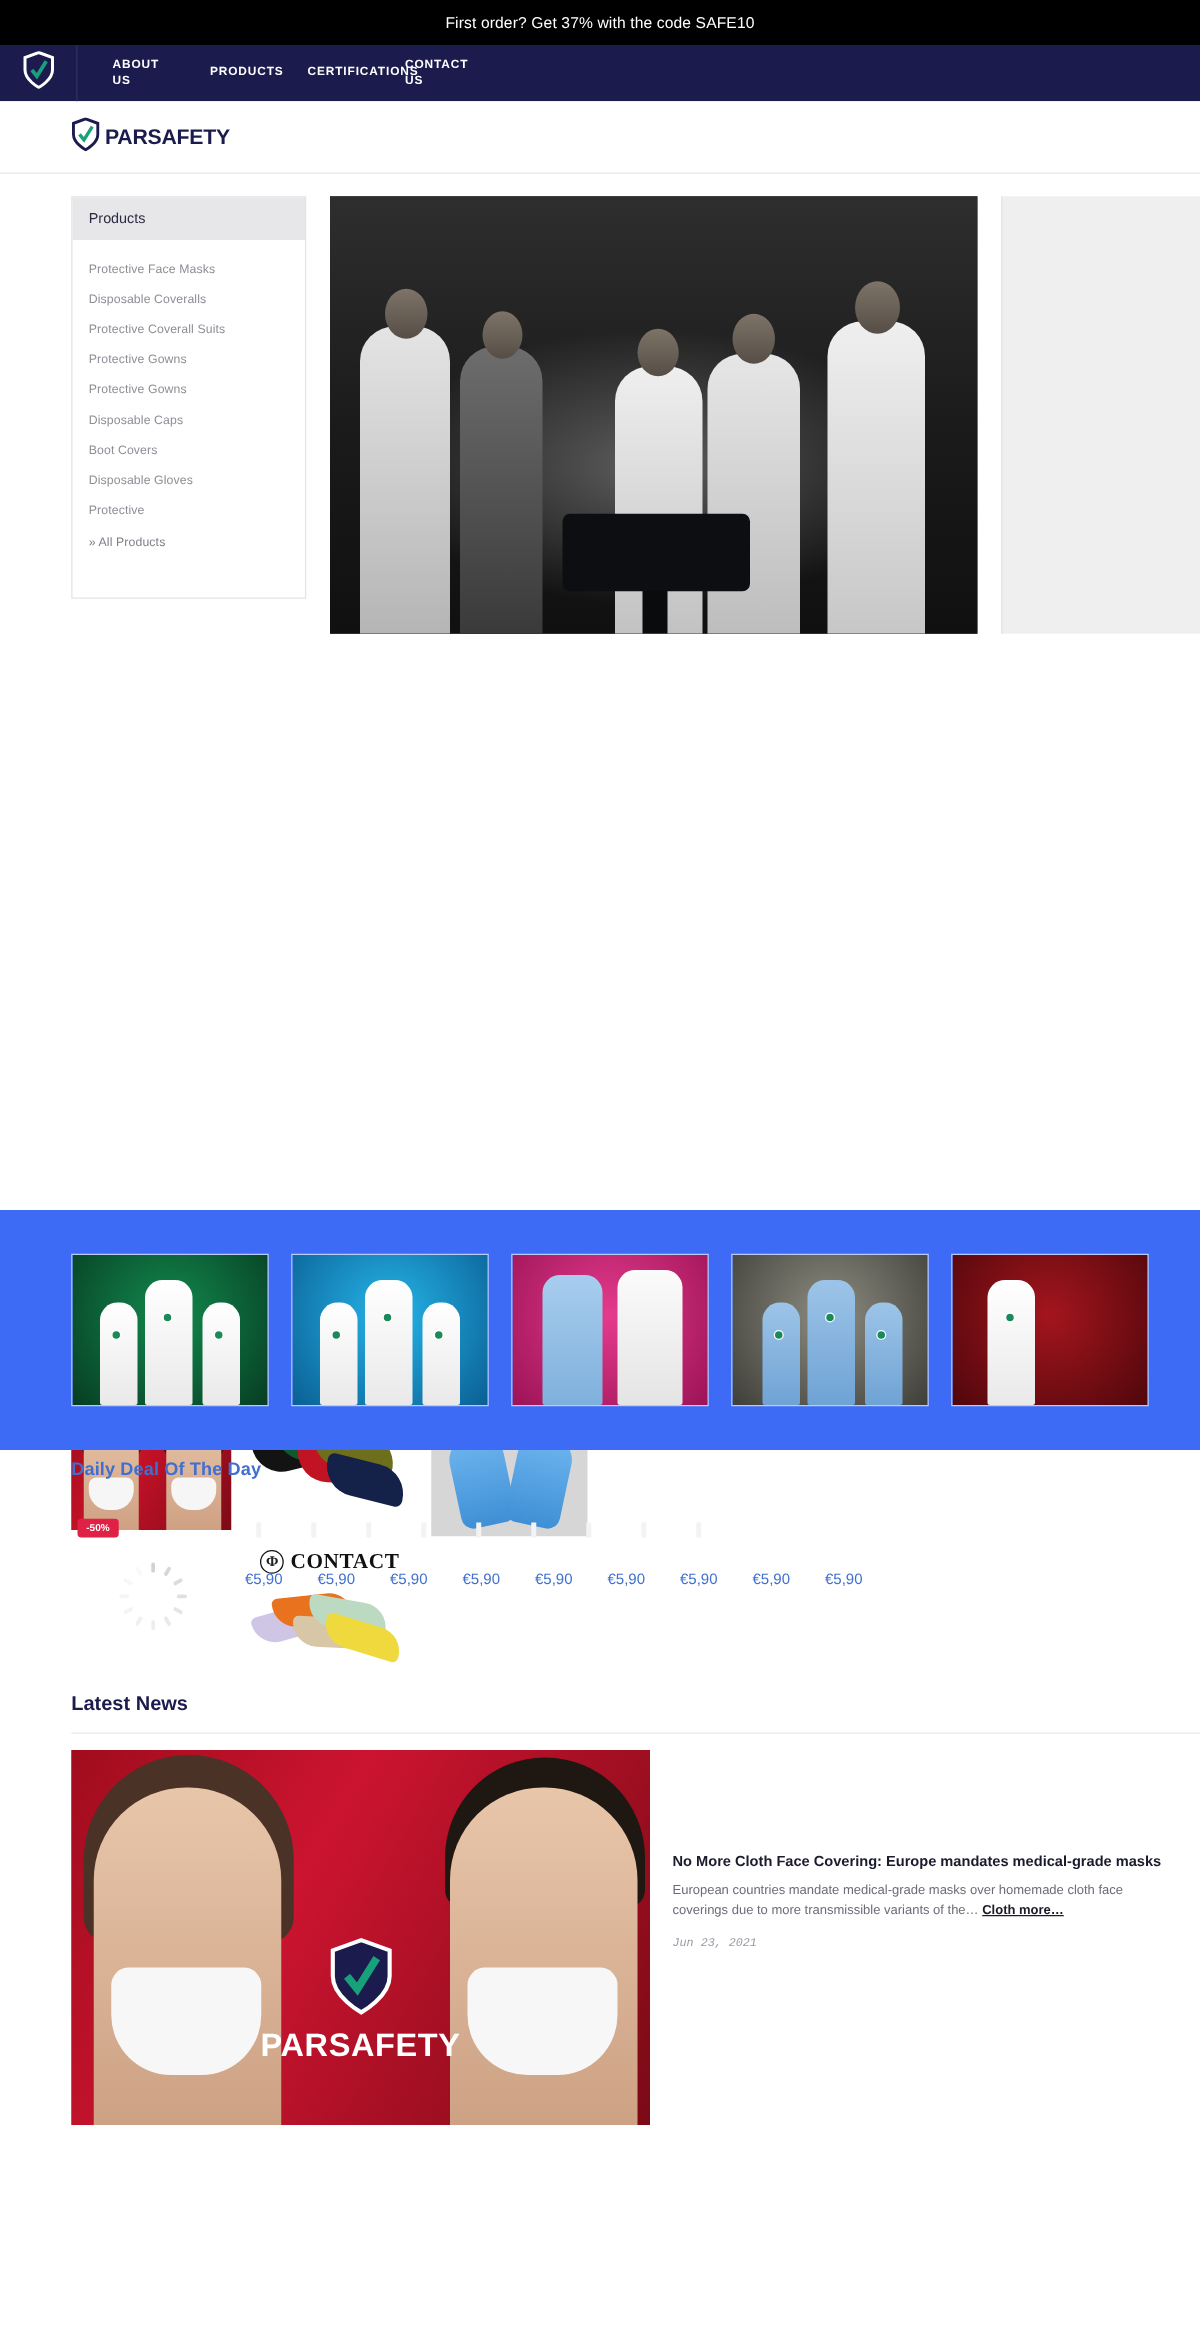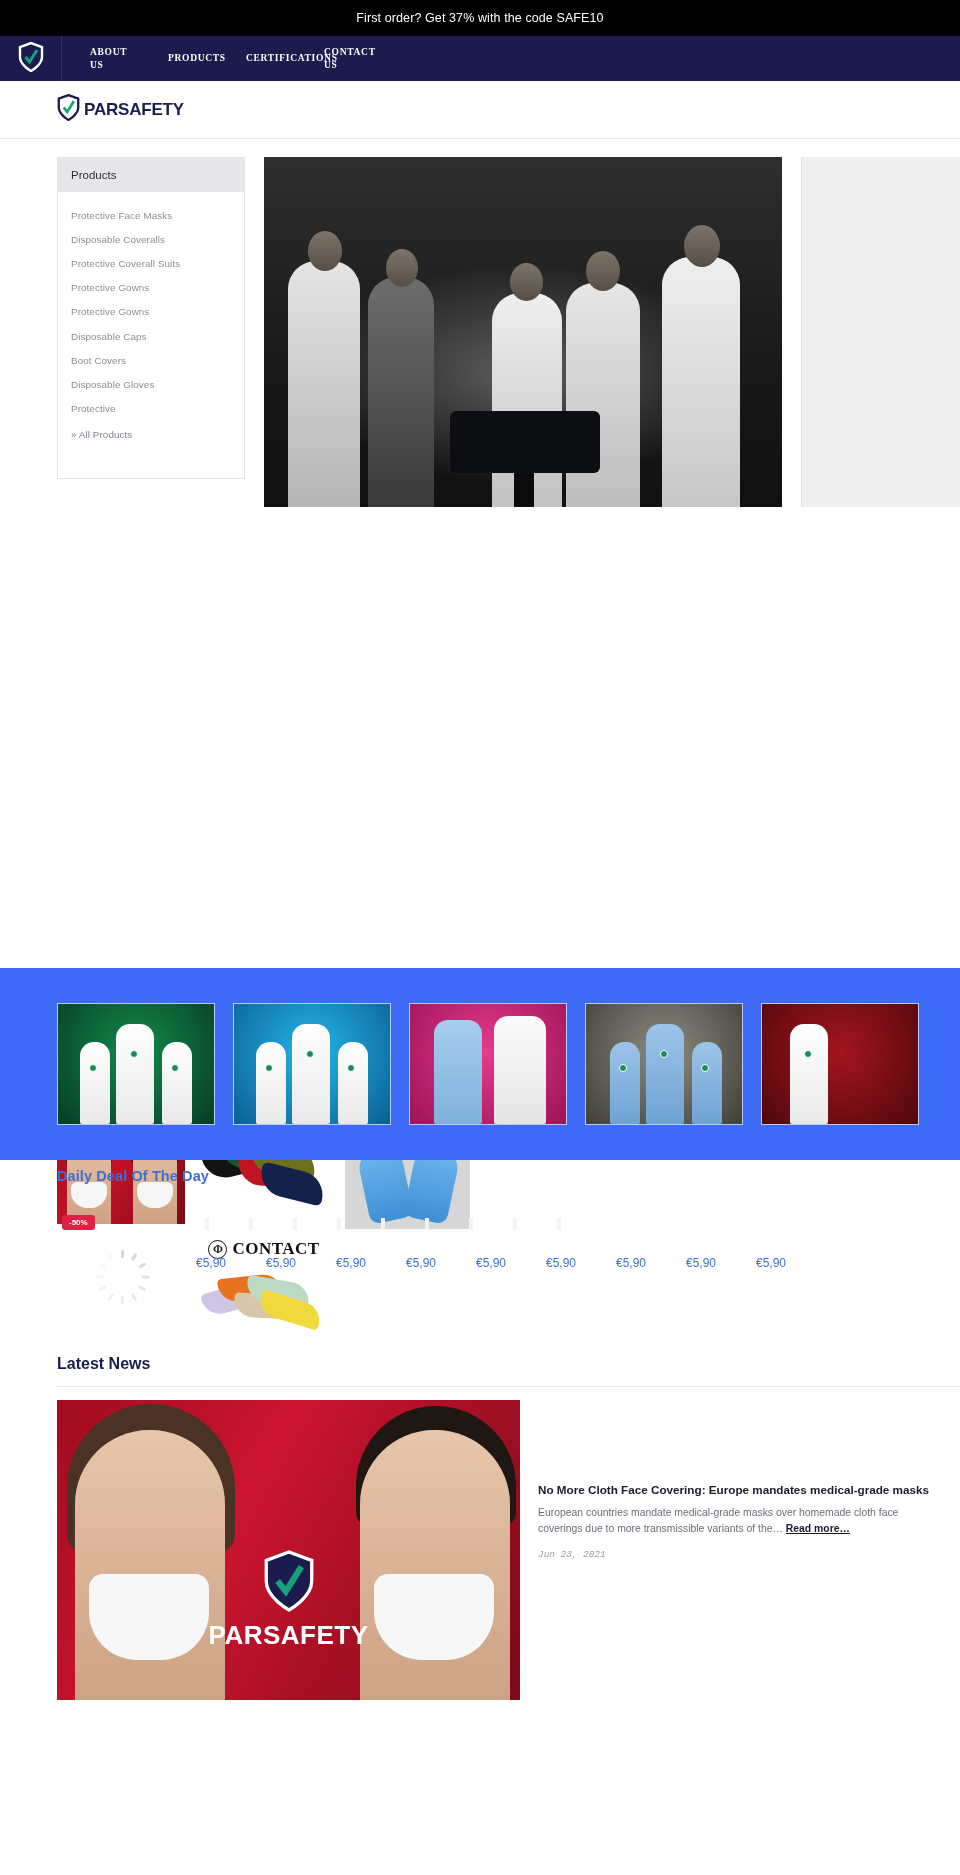--- a/index.html
+++ b/index.html
@@ -22,21 +22,20 @@
     font-size: 12.5px;
     letter-spacing: .1px;
   }
 
   
   .topnav {
     height: 45px;
     background: #1b1b4d;
     display: flex;
     align-items: stretch;
-    font-family: Liberation Serif, serif;
   }
   .topnav .brandmark {
     width: 62px;
     display: flex;
     align-items: center;
     justify-content: center;
     border-right: 1px solid #33335f;
   }
   .topnav .navlinks {
     display: flex;
@@ -292,21 +291,21 @@
     left: 50%; top: 50%;
     width: 3px; height: 8px;
     margin: -27px 0 0 -1.5px;
     background: #cfcfd6;
     transform-origin: 50% 27px;
     border-radius: 2px;
   }
   .pricerow {
     position: absolute;
     left: 196px; top: 1256px;
-    display: flex; gap: 38px;
+    display: flex; gap: 26px;
   }
   .pricerow .pr {
     font-size: 12px; color: #3f6fd0; font-weight: 400;
     width: 32px;
   }
   .dotrow {
     position: absolute;
     left: 205px; top: 1218px;
     display: flex; gap: 40px;
   }
@@ -606,17 +605,17 @@
         </svg>
       </span>
       <span class="word">PARSAFETY</span>
     </div>
   </div>
 
   <div class="news-body">
     <div class="news-h">No More Cloth Face Covering: Europe mandates medical-grade masks</div>
     <div class="news-p">
       <span>European countries mandate medical-grade masks over homemade cloth face coverings due to more transmissible variants of the…</span>
-      <span class="news-more">Read more…</span>
+      <span class="news-more">Cloth more…</span>
     </div>
     <div class="news-date">Jun 23, 2021</div>
   </div>
 </div>
 
 </body></html>

